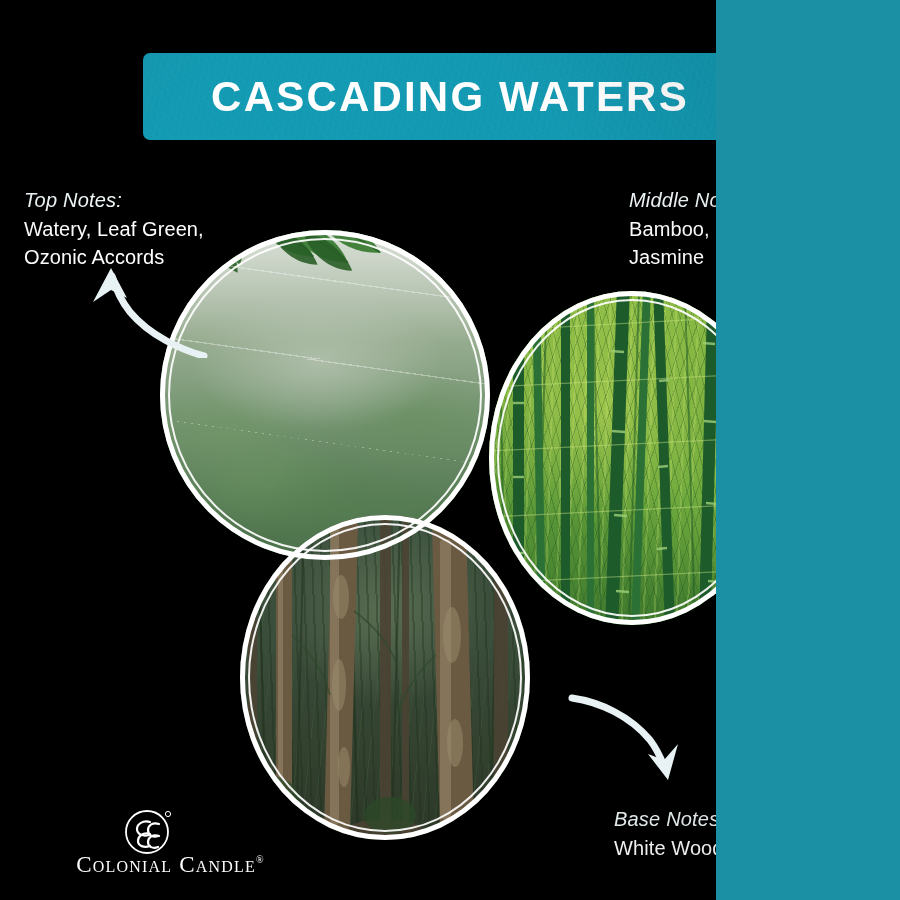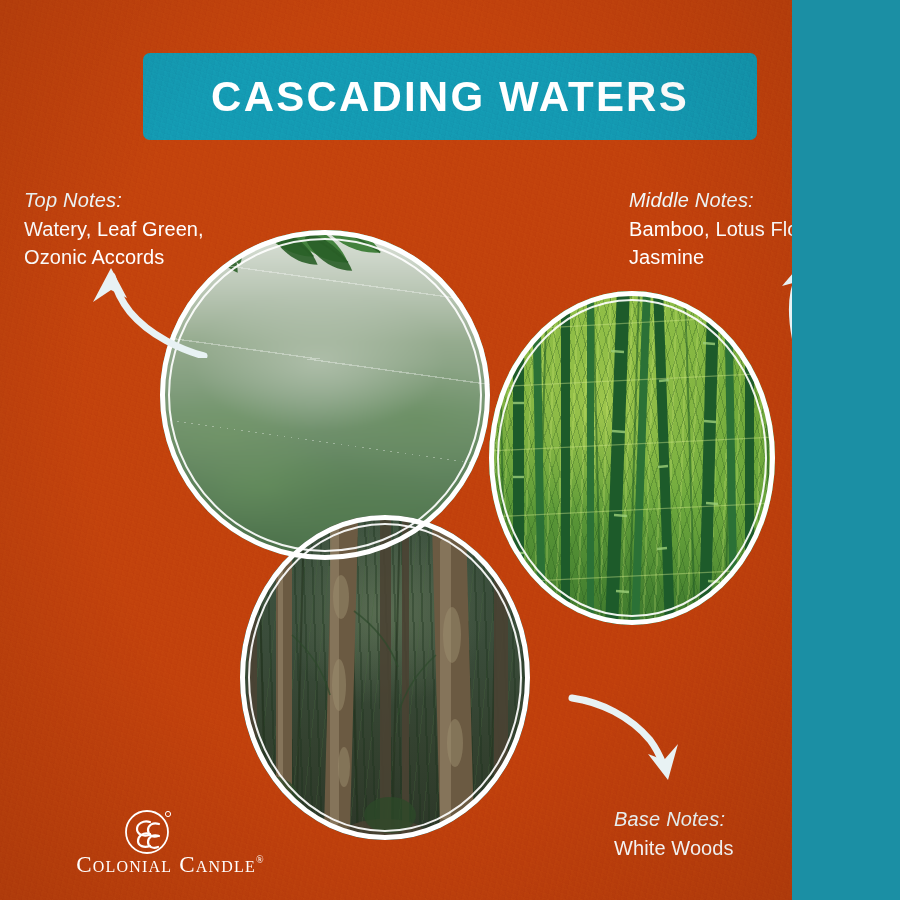--- a/index.html
+++ b/index.html
@@ -11,23 +11,23 @@
     overflow: hidden;
   }
   body {
     font-family: "Liberation Sans", sans-serif;
     background: #1b8fa4;
   }
 
   
   #poster {
     position: relative;
-    width: 792px;
+    width: 716px;
     height: 900px;
-    background-color: #c2410c;
+    background-color: #000000;
     overflow: hidden;
   }
   
   #grain {
     position: absolute;
     inset: 0;
     pointer-events: none;
     opacity: .55;
     background-image:
       repeating-linear-gradient(17deg, rgba(255,255,255,.035) 0 1px, rgba(0,0,0,.035) 1px 2px, rgba(255,255,255,0) 2px 5px),

